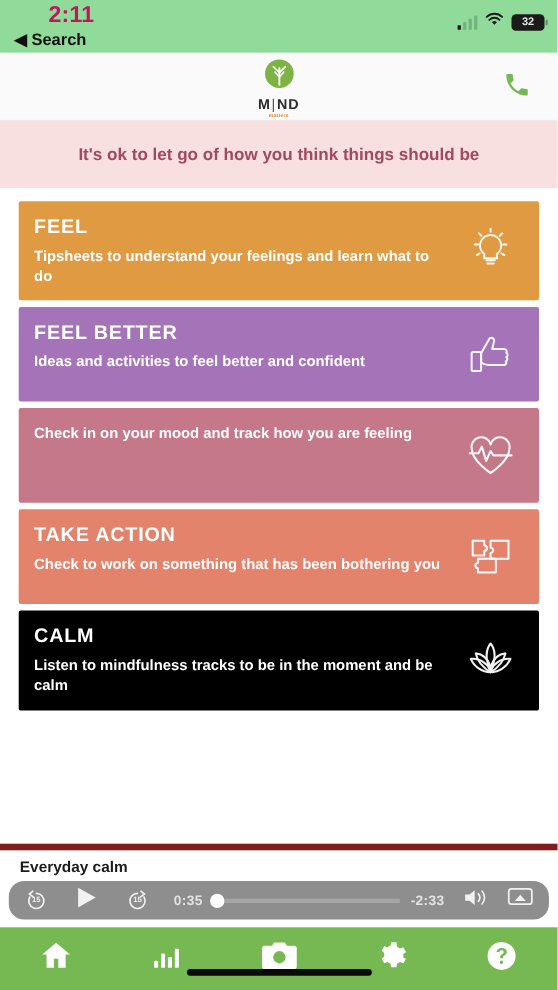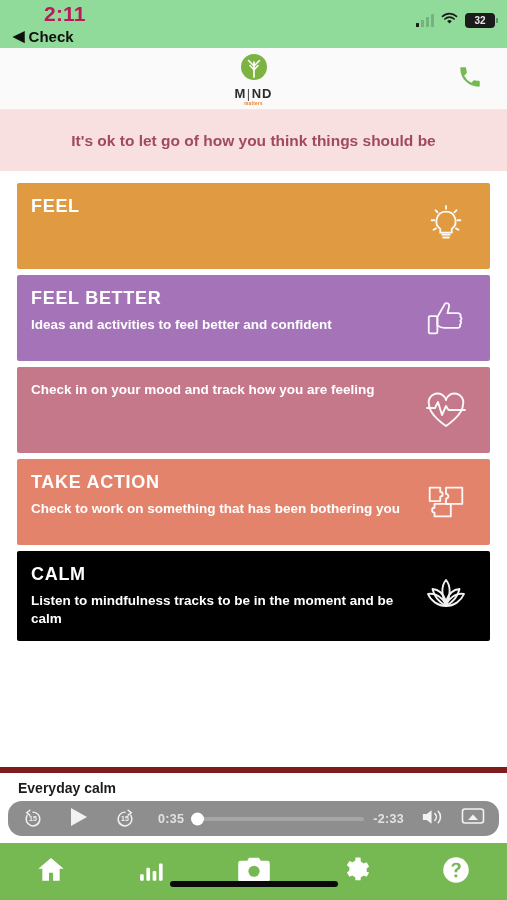--- a/index.html
+++ b/index.html
@@ -161,21 +161,21 @@
     background:#0a0a0a; border-radius:4px;
   }
 </style>
 </head>
 <body>
 
 <div class="statusbar">
   <div class="sb-time">2:11</div>
   <div class="sb-back">
     <span>◀</span>
-    <span>Check</span>
+    <span>Search</span>
   </div>
   <div class="sb-right">
     <span class="bars">
         <i></i>
         <i></i>
         <i></i>
         <i></i>
       </span>
     <span>
       <svg width="17" height="13" viewBox="0 0 17 13">
@@ -216,20 +216,21 @@
 </div>
 
 <div class="quote">
   <span>It's ok to let go of how you think things should be</span>
 </div>
 
 <div class="cards">
 
   <div class="card" style="background:#e09a42">
     <div class="card-title">FEEL</div>
+    <div class="card-desc">Tipsheets to understand your feelings and learn what to do</div>
     <div class="card-icon">
       <svg width="46" height="46" viewBox="0 0 48 48" fill="none" stroke="#fff" stroke-width="1.9" stroke-linecap="round">
         <path d="M24 9a10 10 0 0 0-6 18v4h12v-4a10 10 0 0 0-6-18z"></path>
         <path d="M20 33h8M21 36h6"></path>
         <path d="M24 3v3M9 18h3M36 18h3M13 7.5l2.2 2.2M35 7.5l-2.2 2.2M11 28l2.6-1.5M37 28l-2.6-1.5"></path>
       </svg>
     </div>
   </div>
 
   <div class="card" style="background:#a574b8">

